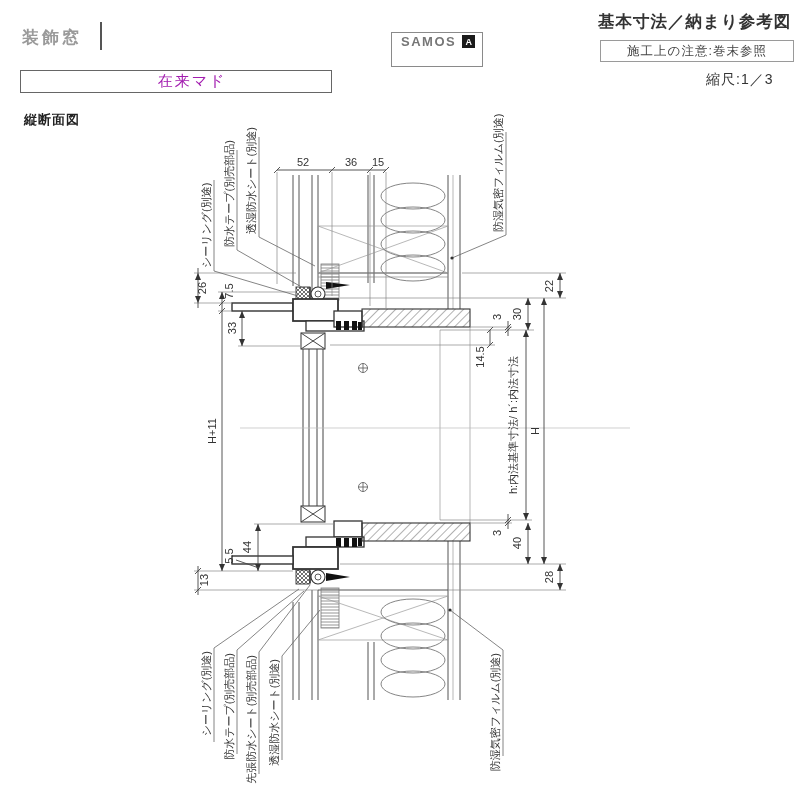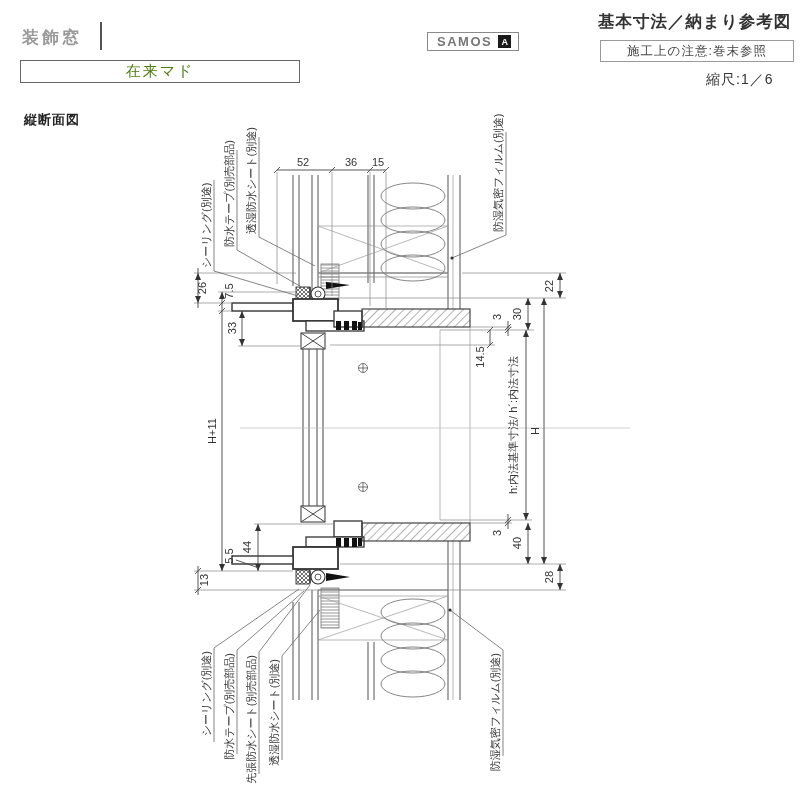--- a/index.html
+++ b/index.html
@@ -2,51 +2,51 @@
 <html><head>
 <meta charset="utf-8">
 <style>
   html,body{margin:0;padding:0;background:#fff;}
   .page{position:relative;width:800px;height:800px;background:#fff;overflow:hidden;
         font-family:"Liberation Sans","DejaVu Sans",sans-serif;color:#333;}
   .abs{position:absolute;}
   .cat{left:22px;top:26px;font-size:17px;color:#9a9a9a;letter-spacing:3px;font-weight:600;text-align:right;}
   .titlebar{left:100px;top:22px;width:2px;height:28px;background:#555;}
   .title{left:115px;top:19px;font-size:22px;color:#3f3f3f;font-weight:600;letter-spacing:1px;}
-  .brandbox{left:391px;top:32px;border:1.5px solid #8a8a8a;padding:1px 7px 1px 9px;
-            display:flex;align-items:center;gap:6px;background:#fff;margin-left:36px;}
+  .brandbox{left:391px;top:32px;border:1.5px solid #8a8a8a;padding:1px 7px 17px 9px;
+            display:flex;align-items:center;gap:6px;background:#fff;}
   .brandname{font-size:13px;color:#777;letter-spacing:1.5px;font-weight:600;}
   .brandbadge{width:13px;height:13px;background:#1a1a1a;color:#fff;font-size:9px;font-weight:700;
               display:flex;align-items:center;justify-content:center;}
   .doctitle{left:598px;top:11px;font-size:16.5px;color:#333;letter-spacing:1px;font-weight:600;}
   .noticebox{left:600px;top:40px;width:192px;height:20px;border:1.5px solid #9a9a9a;
              display:flex;align-items:center;justify-content:center;font-size:12.5px;color:#444;letter-spacing:1px;}
   .scale{left:706px;top:71px;font-size:14px;color:#333;letter-spacing:1px;}
-  .typebox{left:20px;top:60px;width:278px;height:21px;border:1.5px solid #666;
-           display:flex;align-items:center;justify-content:center;font-size:15px;color:#4d7c0f;letter-spacing:2px;}
+  .typebox{left:20px;top:70px;width:278px;height:21px;border:1.5px solid #666;
+           display:flex;align-items:center;justify-content:center;font-size:15px;color:#a21caf;letter-spacing:2px;padding-left:32px;}
   .viewlabel{left:24px;top:111px;font-size:13px;color:#222;font-weight:700;letter-spacing:1px;}
   svg{position:absolute;left:0;top:0;}
   svg text{font-family:"Liberation Sans","DejaVu Sans",sans-serif;font-size:11px;fill:#333;}
 </style>
 </head>
 <body>
 
 <div class="page">
 
   <div class="abs cat">装飾窓</div>
   <div class="abs titlebar"></div>
 
   <div class="abs brandbox">
     <span class="brandname">SAMOS</span>
     <span class="brandbadge">A</span>
   </div>
 
   <div class="abs doctitle">基本寸法／納まり参考図</div>
   <div class="abs noticebox">施工上の注意:巻末参照</div>
-  <div class="abs scale">縮尺:1／6</div>
+  <div class="abs scale">縮尺:1／3</div>
   <div class="abs typebox">在来マド</div>
   <div class="abs viewlabel">縦断面図</div>
 
   <svg width="800" height="800" viewBox="0 0 800 800">
     <defs>
       <pattern id="dhatch" width="6" height="6" patternUnits="userSpaceOnUse" patternTransform="rotate(45)">
         <line x1="0" y1="0" x2="0" y2="6" stroke="#555" stroke-width="0.9"></line>
       </pattern>
       <pattern id="xhatch" width="4" height="4" patternUnits="userSpaceOnUse">
         <path d="M0,0 L4,4 M4,0 L0,4" stroke="#333" stroke-width="0.7"></path>

